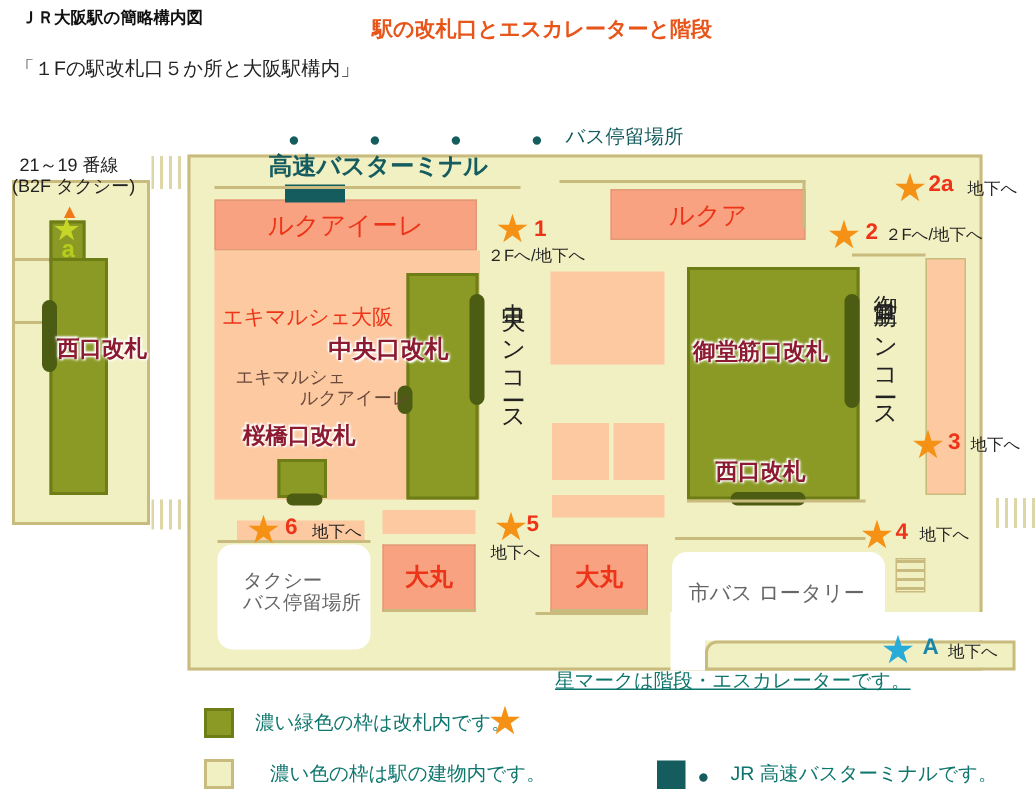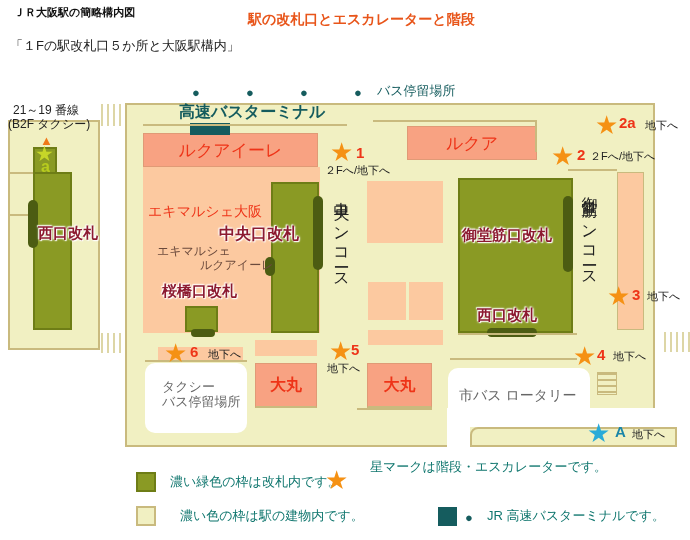--- a/index.html
+++ b/index.html
@@ -154,18 +154,18 @@
 <span class="starnum" style="left:615px;top:423px;color:#1a86a8;">A</span>
 <span class="dest" style="left:632px;top:427px;">地下へ</span>
 
 <span class="abs" style="left:40px;top:134px;font-size:13px;color:#f07818;line-height:1;">▲</span>
 <span class="star" style="left:35px;top:143px;font-size:21px;color:#c6d628;">★</span>
 <span class="starnum" style="left:41px;top:158px;font-size:16px;color:#b8cc1e;">a</span>
 
 <div class="block" style="left:136px;top:472px;width:20px;height:20px;background:#8a9a24;border:2px solid #6e7d16;"></div>
 <div class="t" style="left:170px;top:475px;">濃い緑色の枠は改札内です。</div>
 <span class="star" style="left:325px;top:467px;">★</span>
-<div class="t" style="left:370px;top:460px;">星マークは階段・エスカレーターです。</div>
+<div class="t" style="left:370px;top:447px;text-decoration:underline;">星マークは階段・エスカレーターです。</div>
 <div class="block" style="left:136px;top:506px;width:20px;height:20px;background:#f1f0c2;border:2px solid #c9ba7e;"></div>
 <div class="t" style="left:170px;top:509px;margin-left:10px;">濃い色の枠は駅の建物内です。</div>
 <div class="block" style="left:438px;top:507px;width:19px;height:19px;background:#155c5e;"></div>
 <span class="dot" style="left:465px;top:511px;">●</span>
 <div class="t" style="left:487px;top:509px;">JR 高速バスターミナルです。</div>
 
 </body></html>

